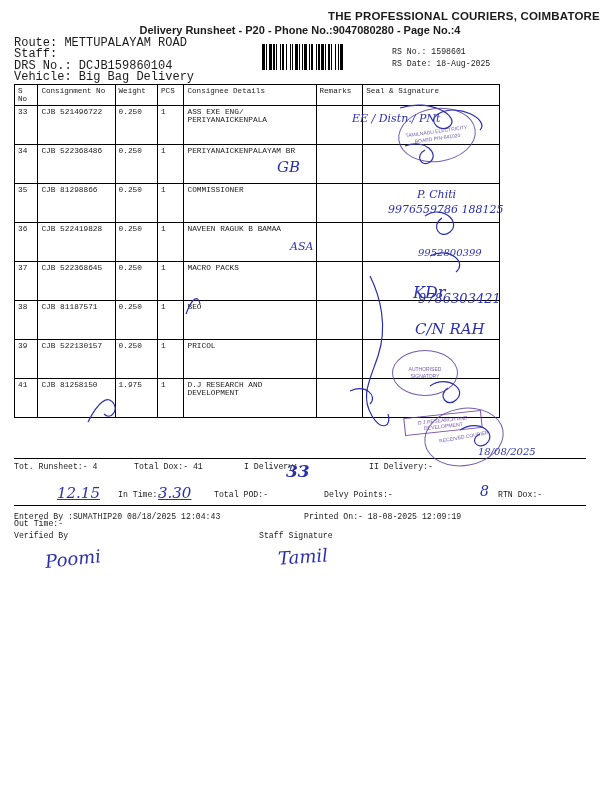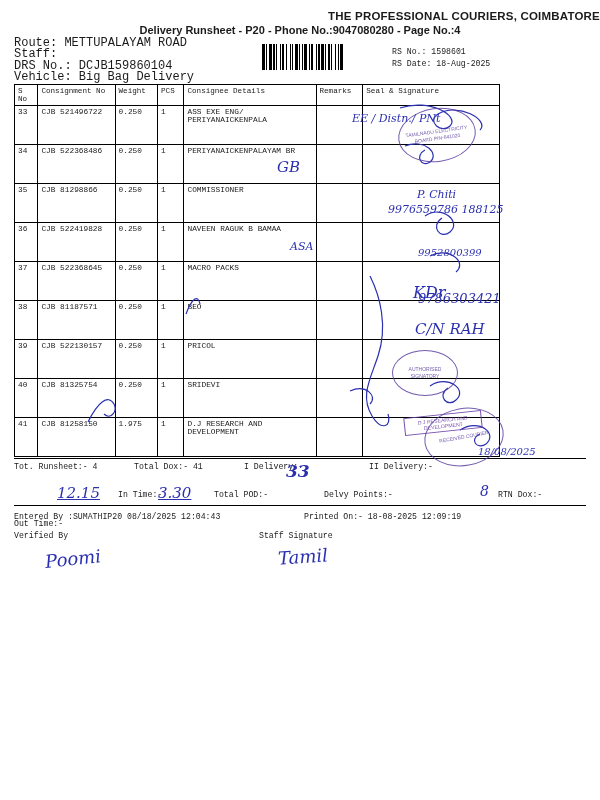--- a/index.html
+++ b/index.html
@@ -287,29 +287,20 @@
         <tr>
           <td class="c-sno">39</td>
           <td class="c-con">CJB 522130157</td>
           <td class="c-wt">0.250</td>
           <td class="c-pcs">1</td>
           <td class="c-det">PRICOL</td>
           <td class="c-rem"></td>
           <td class="c-seal"></td>
         </tr>
         <tr>
-          <td class="c-sno">40</td>
-          <td class="c-con">CJB 81325754</td>
-          <td class="c-wt">0.250</td>
-          <td class="c-pcs">1</td>
-          <td class="c-det">SRIDEVI</td>
-          <td class="c-rem"></td>
-          <td class="c-seal"></td>
-        </tr>
-        <tr>
           <td class="c-sno">41</td>
           <td class="c-con">CJB 81258150</td>
           <td class="c-wt">1.975</td>
           <td class="c-pcs">1</td>
           <td class="c-det">D.J RESEARCH AND DEVELOPMENT</td>
           <td class="c-rem"></td>
           <td class="c-seal"></td>
         </tr>
       </tbody>
   </table>

